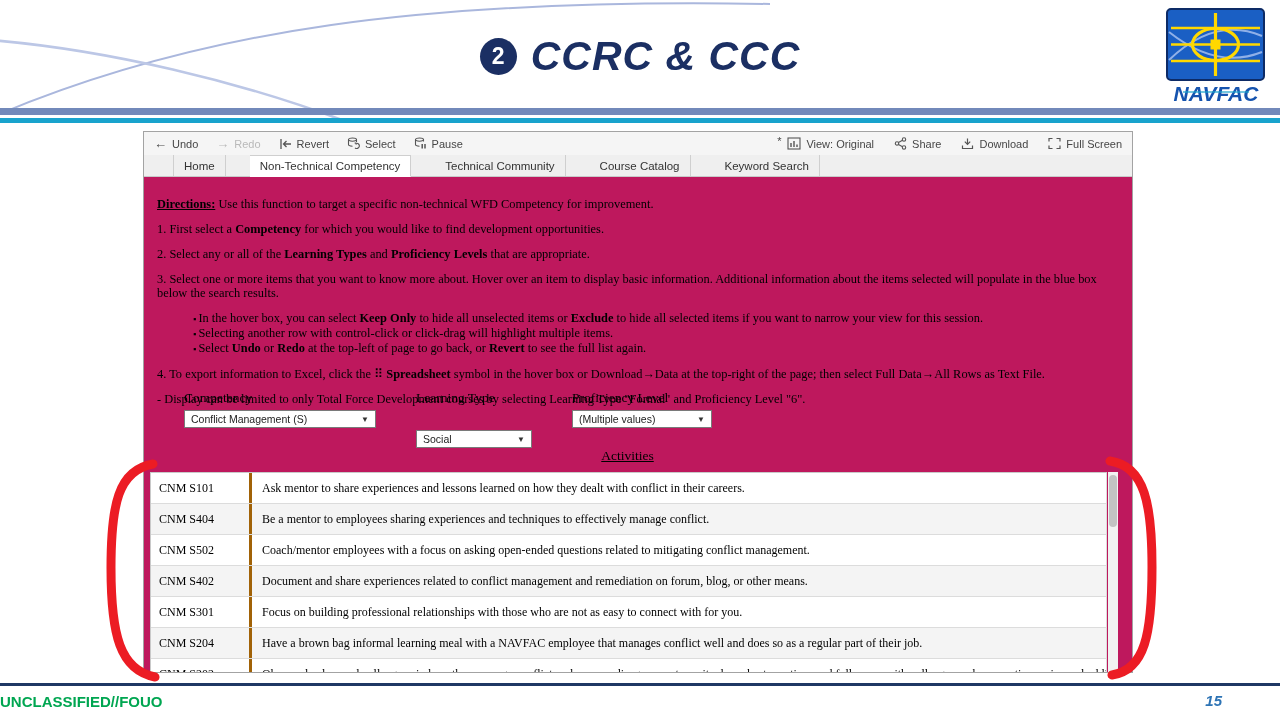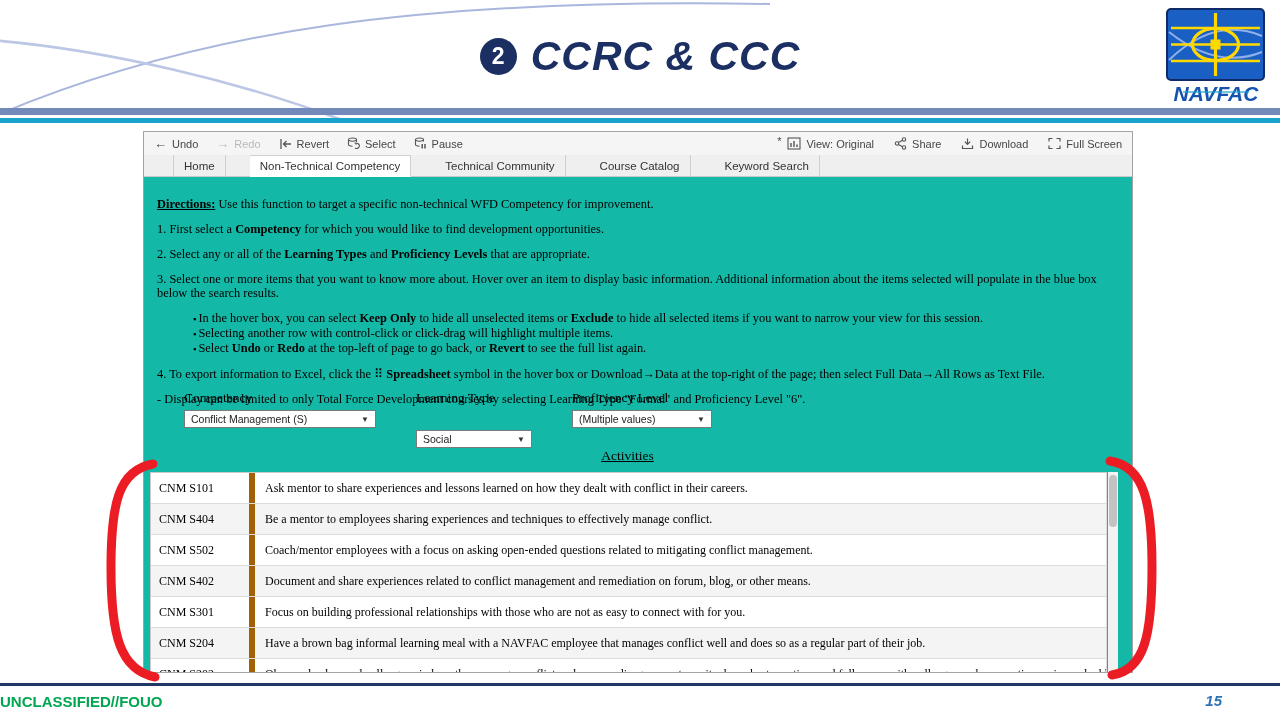--- a/index.html
+++ b/index.html
@@ -22,21 +22,21 @@
   .tb-item svg{display:block;}
   .tb-item.disabled{color:#b9b9b9;}
   .tb-right{margin-left:auto;display:flex;align-items:center;}
   .tb-right .tb-item{margin-right:0;margin-left:20px;}
   .glyph{font-size:13px;line-height:1;}
   .view-star{font-size:11px;margin-right:1px;position:relative;top:-3px;color:#464646;}
   .tabs{height:21px;background:#efefef;display:flex;align-items:stretch;border-bottom:1px solid #c9c9c9;font-size:11.5px;color:#333;padding-left:5px;}
   .tab{padding:0 10px;display:flex;align-items:center;border-right:1px solid #cfcfcf;background:#efefef;cursor:default;margin-left:24px;}
   .tab:first-of-type{border-left:1px solid #cfcfcf;}
   .tab.active{background:#fff;border-top:1px solid #cfcfcf;margin-bottom:-1px;border-bottom:1px solid #fff;}
-  .content{position:relative;height:497px;background:#14b8a6;font-family:"Liberation Serif",serif;color:#000;}
+  .content{position:relative;height:497px;background:#be185d;font-family:"Liberation Serif",serif;color:#000;}
   .directions{padding:9px 14px 0 13px;font-size:12.4px;line-height:14px;}
   .para{margin:11px 0;}
   .bullet{margin:0 0 0 36px;}
   .bullet::before{content:"▪ ";font-size:9px;}
   .b{font-weight:bold;}
   .u{text-decoration:underline;}
   
   .filters{position:absolute;top:213px;left:40px;display:flex;}
   .filter{margin-right:40px;}
   .filter-label{font-size:13.5px;margin-bottom:4px;}
@@ -46,21 +46,21 @@
   .select .caret{position:absolute;right:6px;top:4px;font-size:8px;color:#333;}
   .w-competency{width:192px;}
   .w-learning{width:116px;margin-top:24px;}
   .w-proficiency{width:140px;}
   
   .activities-title{position:absolute;top:271px;left:6px;width:955px;text-align:center;font-size:13.5px;text-decoration:underline;}
   .acts-table{position:absolute;top:295px;left:6px;width:955px;height:202px;overflow:hidden;
               border-top:1px solid #c9c9c9;border-left:1px solid #c9c9c9;border-right:1px solid #dcdcdc;}
   .t-row{display:flex;height:31px;border-bottom:1px solid #dcdcdc;background:#fff;box-sizing:border-box;}
   .t-row:nth-of-type(even){background:#f4f4f4;}
-  .t-code{width:82px;flex:none;padding:0 8px;border-right:6px solid #a16207;display:flex;align-items:center;font-size:12px;font-family:Liberation Serif, serif;}
+  .t-code{width:82px;flex:none;padding:0 8px;border-right:3px solid #a16207;display:flex;align-items:center;font-size:12px;font-family:Liberation Serif, serif;}
   .t-desc{flex:1;padding:0 10px;display:flex;align-items:center;font-size:12px;white-space:nowrap;overflow:hidden;}
   .scrollbar{position:absolute;top:295px;left:964px;width:10px;height:202px;background:#f2f2f2;}
   .scroll-thumb{position:absolute;top:3px;left:1px;width:8px;height:52px;background:#c3c3c3;border-radius:4px;}
   
   .annotation{position:absolute;left:0;top:0;pointer-events:none;z-index:6;}
   
   .footer-line{position:absolute;left:0;top:683px;width:100%;height:3px;background:#1f3864;}
   .footer-text{position:absolute;left:0;top:693px;width:100%;text-align:left;font-size:15px;font-weight:bold;color:#00a651;}
   .page-num{position:absolute;right:58px;top:692px;font-size:15px;font-style:italic;font-weight:bold;color:#2e74b5;}
 </style>

